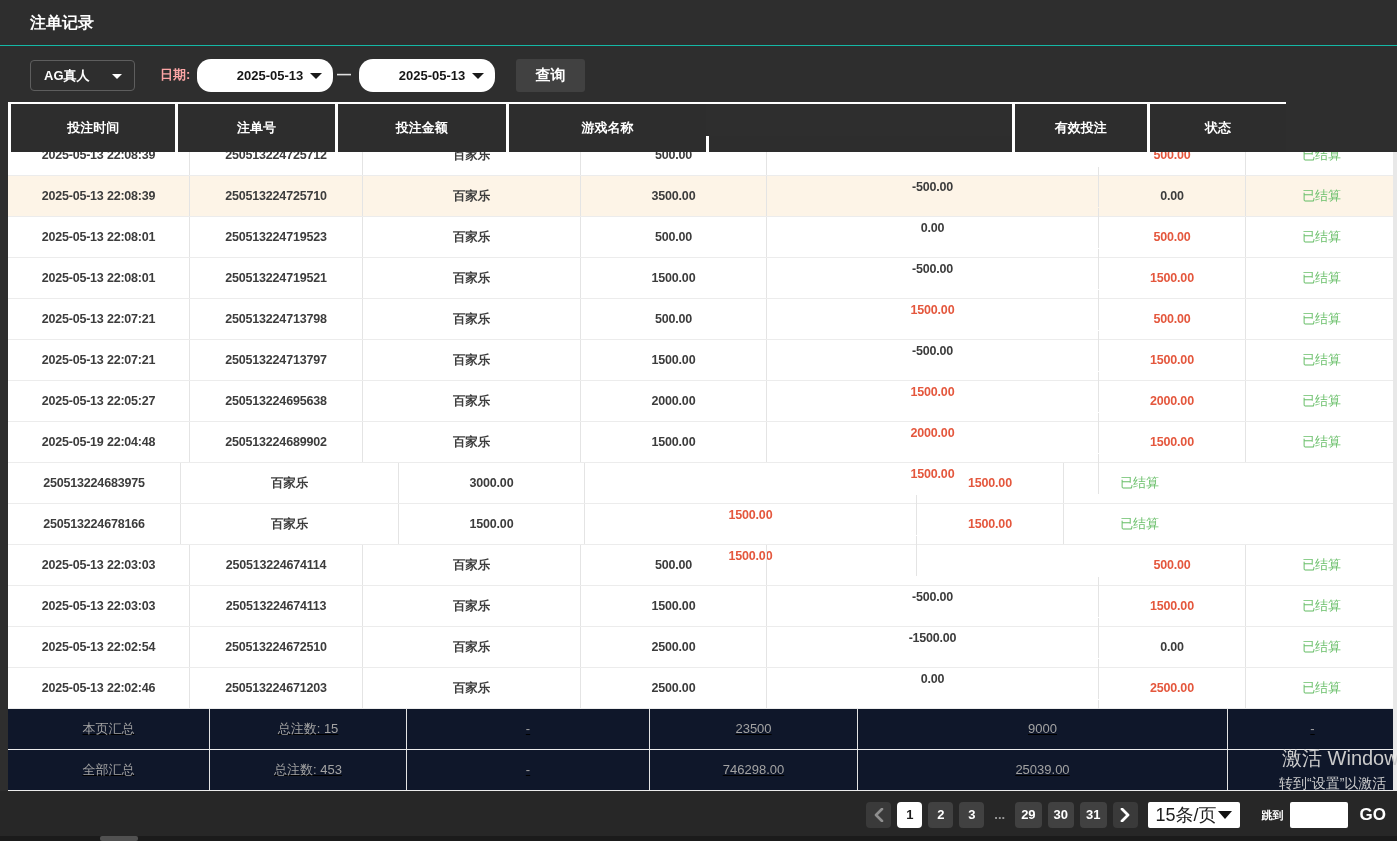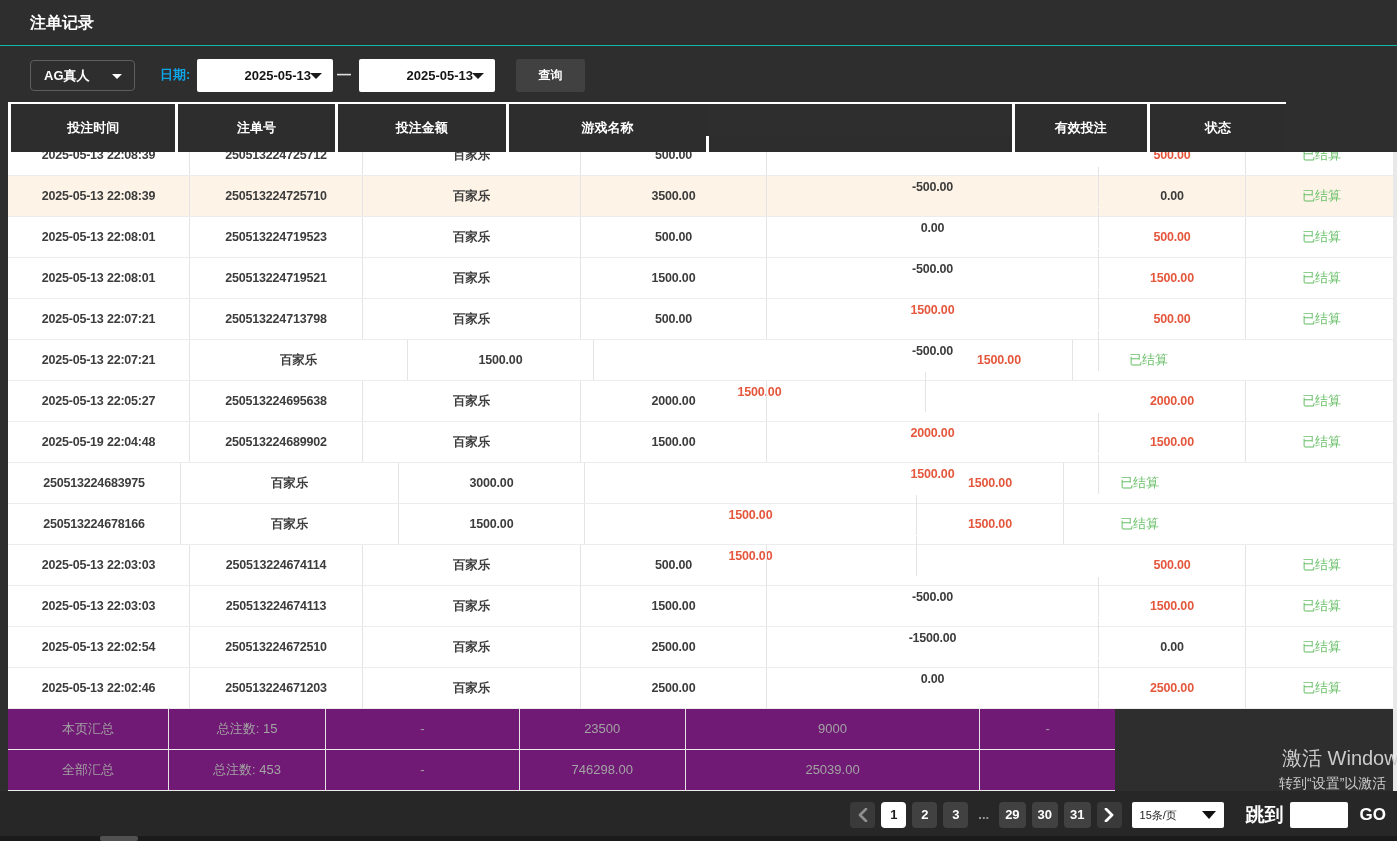--- a/index.html
+++ b/index.html
@@ -9,62 +9,62 @@
     background:#2e2e2e;
     font-family:"Liberation Sans","DejaVu Sans",sans-serif;
     -webkit-font-smoothing:antialiased;
   }
   
   .title-bar { position:absolute; top:0; left:0; right:0; height:46px; background:#2e2e2e; border-bottom:1px solid #14b8a6; }
   .page-title { position:absolute; left:30px; top:0; line-height:46px; font-size:16px; font-weight:700; color:#fff; }
   .filter-bar { position:absolute; top:47px; left:0; right:0; height:55px; background:#2e2e2e; }
   .game-select { position:absolute; left:30px; top:13px; width:105px; height:31px; border:1px solid #5e5e5e; border-radius:4px; color:#fff; font-size:13px; font-weight:700; line-height:29px; padding-left:13px; cursor:pointer; }
   .game-select .tri { position:absolute; right:12px; top:13px; width:0; height:0; border-left:5px solid transparent; border-right:5px solid transparent; border-top:5px solid #fff; }
-  .date-label { position:absolute; left:160px; top:0; line-height:55px; font-size:13px; font-weight:700; color:#0ea5e9; }
-  .date-box { position:absolute; top:12px; width:136px; height:33px; background:#fff; border-radius:2px; font-size:13px; font-weight:700; color:#151515; text-align:right; line-height:33px; padding-right:22px; cursor:pointer;padding-left:32px; }
+  .date-label { position:absolute; left:160px; top:0; line-height:55px; font-size:13px; font-weight:700; color:#fca5a5; }
+  .date-box { position:absolute; top:12px; width:136px; height:33px; background:#fff; border-radius:14px; font-size:13px; font-weight:700; color:#151515; text-align:center; line-height:33px; padding-right:22px; cursor:pointer;padding-left:32px; }
   .date-box .tri { position:absolute; right:11px; top:14px; width:0; height:0; border-left:6px solid transparent; border-right:6px solid transparent; border-top:6px solid #1a1a1a; }
   .date-from { left:197px; }
   .date-to   { left:359px; }
   .date-dash { position:absolute; left:337px; top:0; line-height:55px; color:#e0e0e0; font-weight:700; font-size:14px; }
-  .search-btn { position:absolute; left:516px; top:12px; width:69px; height:33px; background:#414141; border:none; border-radius:3px; color:#fff; font-size:12px; font-weight:700; cursor:pointer; font-family:inherit; }
+  .search-btn { position:absolute; left:516px; top:12px; width:69px; height:33px; background:#414141; border:none; border-radius:3px; color:#fff; font-size:15px; font-weight:700; cursor:pointer; font-family:inherit; }
   
   .thead { position:absolute; top:102px; left:8px; width:1278px; height:50px; display:flex; border-top:2px solid #fff; }
   .th { height:100%; background:#2d2d2d; color:#fff; font-size:13px; font-weight:700; text-align:center; line-height:48px; border-left:3px solid #fff; }
   .c0 { width:182px; } .c1 { width:173px; } .c2 { width:218px; } .c3 { width:186px; }
   .c4 { width:332px;margin-top:32px; } .c5 { width:147px; } .c6 { width:151px; }
   .tbody { position:absolute; top:152px; left:8px; width:1389px; height:557px; background:#fff; overflow:hidden; }
   .trow { display:flex; height:41px; border-bottom:1px solid #ececec; background:#fff; }
   .trow:first-child { margin-top:-17px; }
   .trow.hl { background:#fdf4e7; }
   .cell { height:100%; font-size:12.5px; font-weight:700; color:#3c3c3c; text-align:center; line-height:40px; border-right:1px solid #e4e4e4; letter-spacing:-0.2px; }
   .cell:last-child { border-right:none; }
   .cell.red { color:#e4573d; }
   .cell.green { color:#6cc06c; font-weight:400; font-size:13px; }
   
-  .summary { position:absolute; top:709px; left:8px; width:1107px; background:#701a75; }
+  .summary { position:absolute; top:709px; left:8px; width:1389px; background:#0f172a;text-decoration:underline; }
   .srow { display:flex; height:41px; border-bottom:1px solid #ececec; }
   .scell { font-size:13px; color:#a3a3a3; text-align:center; line-height:40px; border-right:1px solid #e4e4e4; }
   .scell:last-child { border-right:none; }
   .s0 { width:202px; } .s1 { width:197px; } .s2 { width:243px; } .s3 { width:208px; }
   .s4 { width:370px; } .s5 { width:169px; }
   .v-scrollbar { position:absolute; top:152px; right:0; width:4px; height:639px; background:#e8e8e8; cursor:pointer; }
   
   .watermark { position:absolute; left:1279px; top:745px; color:#cbcbcb; white-space:nowrap; pointer-events:none; }
   .watermark .l1 { font-size:20px; padding-left:3px; }
   .watermark .l2 { font-size:14px; margin-top:3px; }
   
   .bottom-bar { position:absolute; top:791px; left:0; right:0; height:50px; background:#272727; }
   .pager { position:absolute; right:7px; top:11px; display:flex; align-items:center; gap:6px; }
   .pg-btn { min-width:25px; height:26px; padding:0 6px; background:#414141; border-radius:4px; color:#fff; font-size:13px; font-weight:700; text-align:center; line-height:26px; cursor:pointer; }
   .pg-btn.active { background:#fff; color:#1c1c1c; }
   .pg-nav { width:25px; height:26px; background:#3a3a3a; border-radius:4px; display:flex; align-items:center; justify-content:center; cursor:pointer; }
   .pg-ellipsis { color:#9a9a9a; font-weight:700; font-size:13px; padding:0 4px; line-height:26px; }
-  .size-select { position:relative; width:92px; height:26px; background:#fff; border-radius:2px; font-size:11px; color:#1c1c1c; line-height:26px; padding-left:8px; margin-left:4px; cursor:pointer; }
+  .size-select { position:relative; width:92px; height:26px; background:#fff; border-radius:2px; font-size:18px; color:#1c1c1c; line-height:26px; padding-left:8px; margin-left:4px; cursor:pointer; }
   .size-select .tri { position:absolute; right:8px; top:9px; width:0; height:0; border-left:7px solid transparent; border-right:7px solid transparent; border-top:8px solid #111; }
-  .jump-label { color:#fff; font-size:19px; font-weight:700; margin-left:16px; }
+  .jump-label { color:#fff; font-size:11px; font-weight:700; margin-left:16px; }
   .jump-input { width:58px; height:26px; border:none; border-radius:2px; background:#fff; font-size:13px; padding:0 6px; outline:none; font-family:inherit; }
   .go-label { color:#fff; font-size:17px; font-weight:700; margin:0 4px 0 6px; }
   .h-scrollbar { position:absolute; bottom:0; left:0; right:0; height:5px; background:#1b1b1b; }
   .h-thumb { position:absolute; left:100px; top:0; width:38px; height:5px; background:#515151; border-radius:2px; cursor:pointer; }
 </style>
 </head>
 <body>
 
 <div class="title-bar">
   <div class="page-title">注单记录</div>
@@ -139,20 +139,21 @@
       <div class="cell c0">2025-05-13 22:07:21</div>
       <div class="cell c1">250513224713798</div>
       <div class="cell c2">百家乐</div>
       <div class="cell c3">500.00</div>
       <div class="cell c4">-500.00</div>
       <div class="cell c5 red">500.00</div>
       <div class="cell c6 green">已结算</div>
     </div>
     <div class="trow">
       <div class="cell c0">2025-05-13 22:07:21</div>
+      <div class="cell c1">250513224713797</div>
       <div class="cell c2">百家乐</div>
       <div class="cell c3">1500.00</div>
       <div class="cell c4 red">1500.00</div>
       <div class="cell c5 red">1500.00</div>
       <div class="cell c6 green">已结算</div>
     </div>
     <div class="trow">
       <div class="cell c0">2025-05-13 22:05:27</div>
       <div class="cell c1">250513224695638</div>
       <div class="cell c2">百家乐</div>

